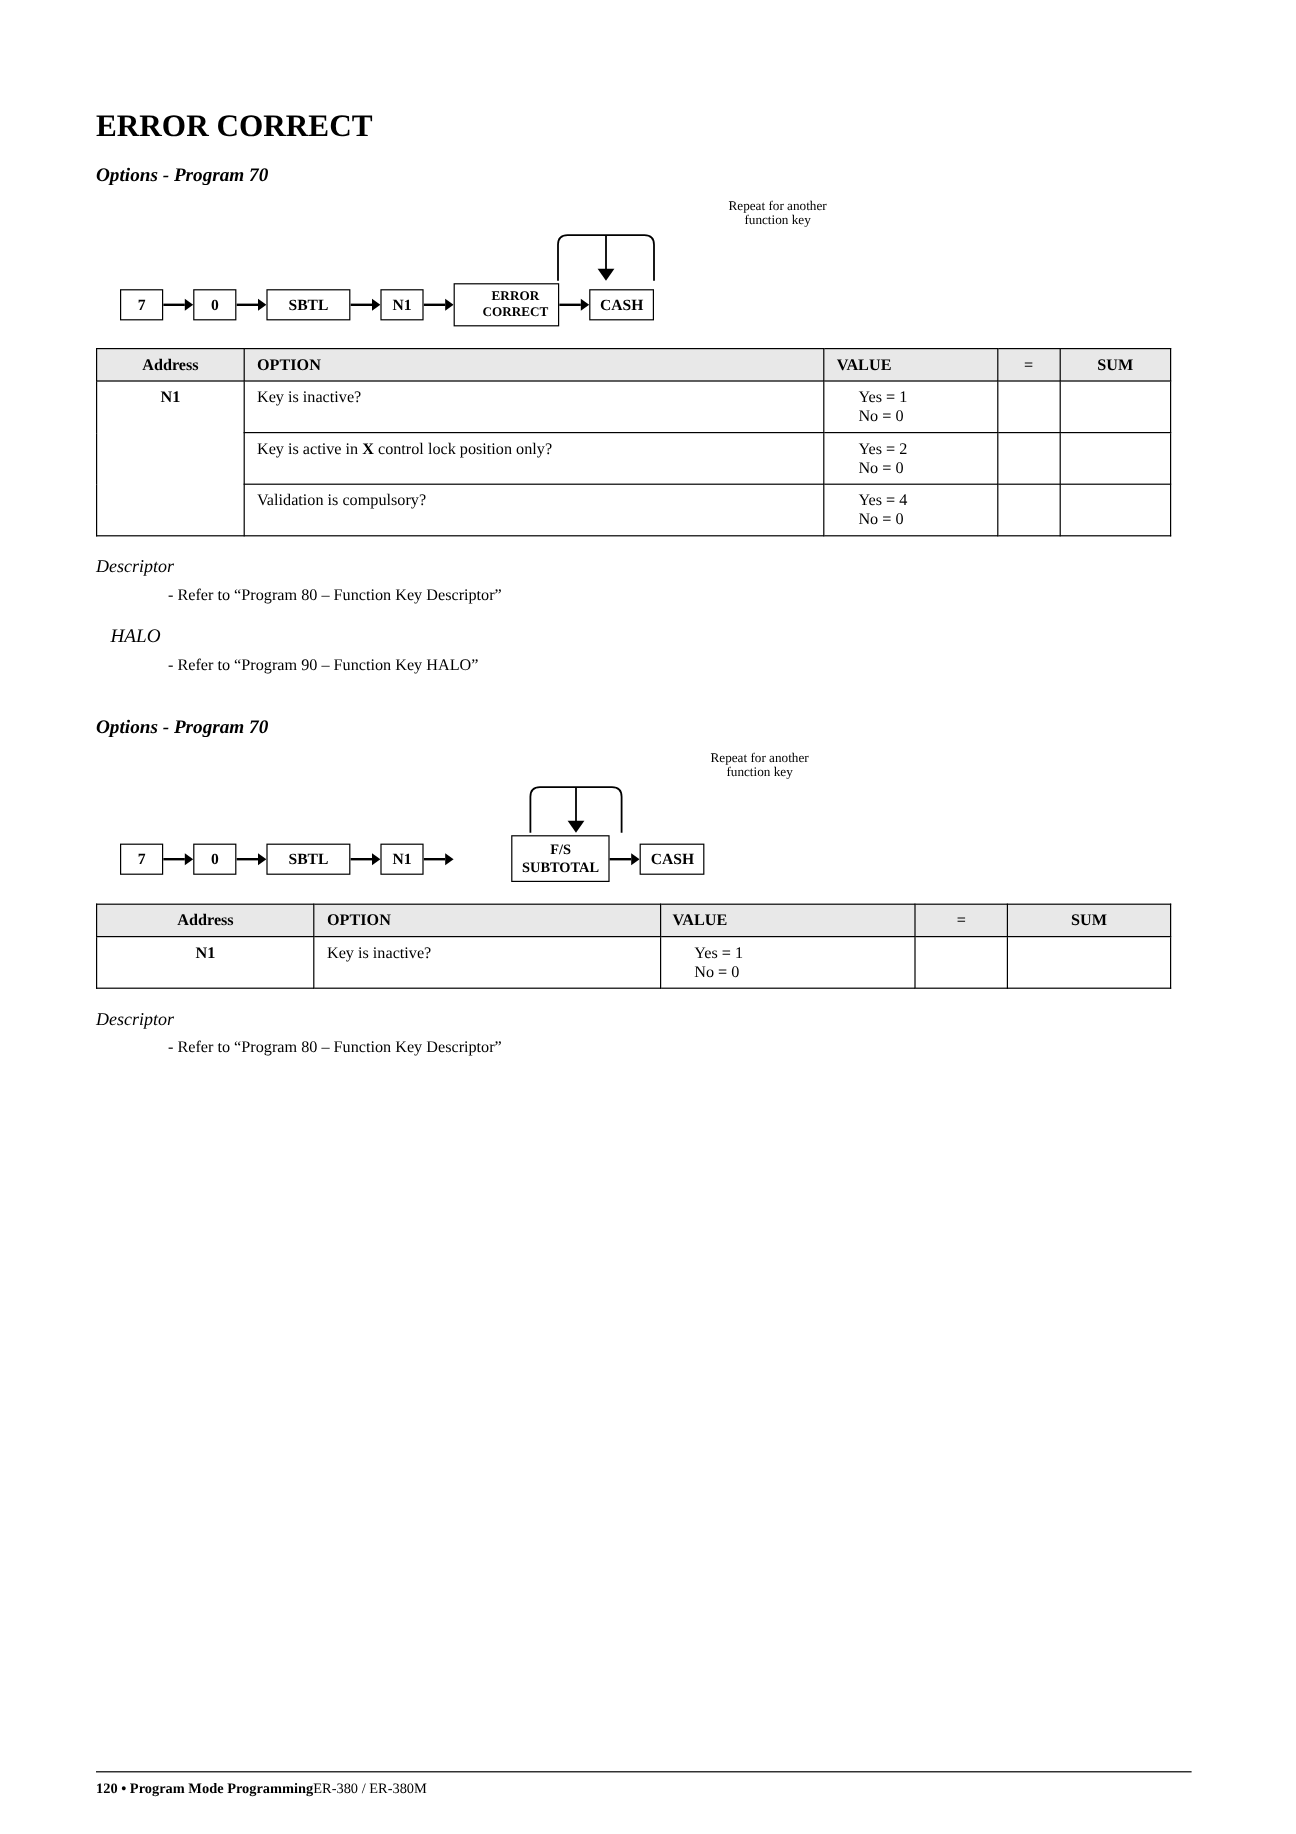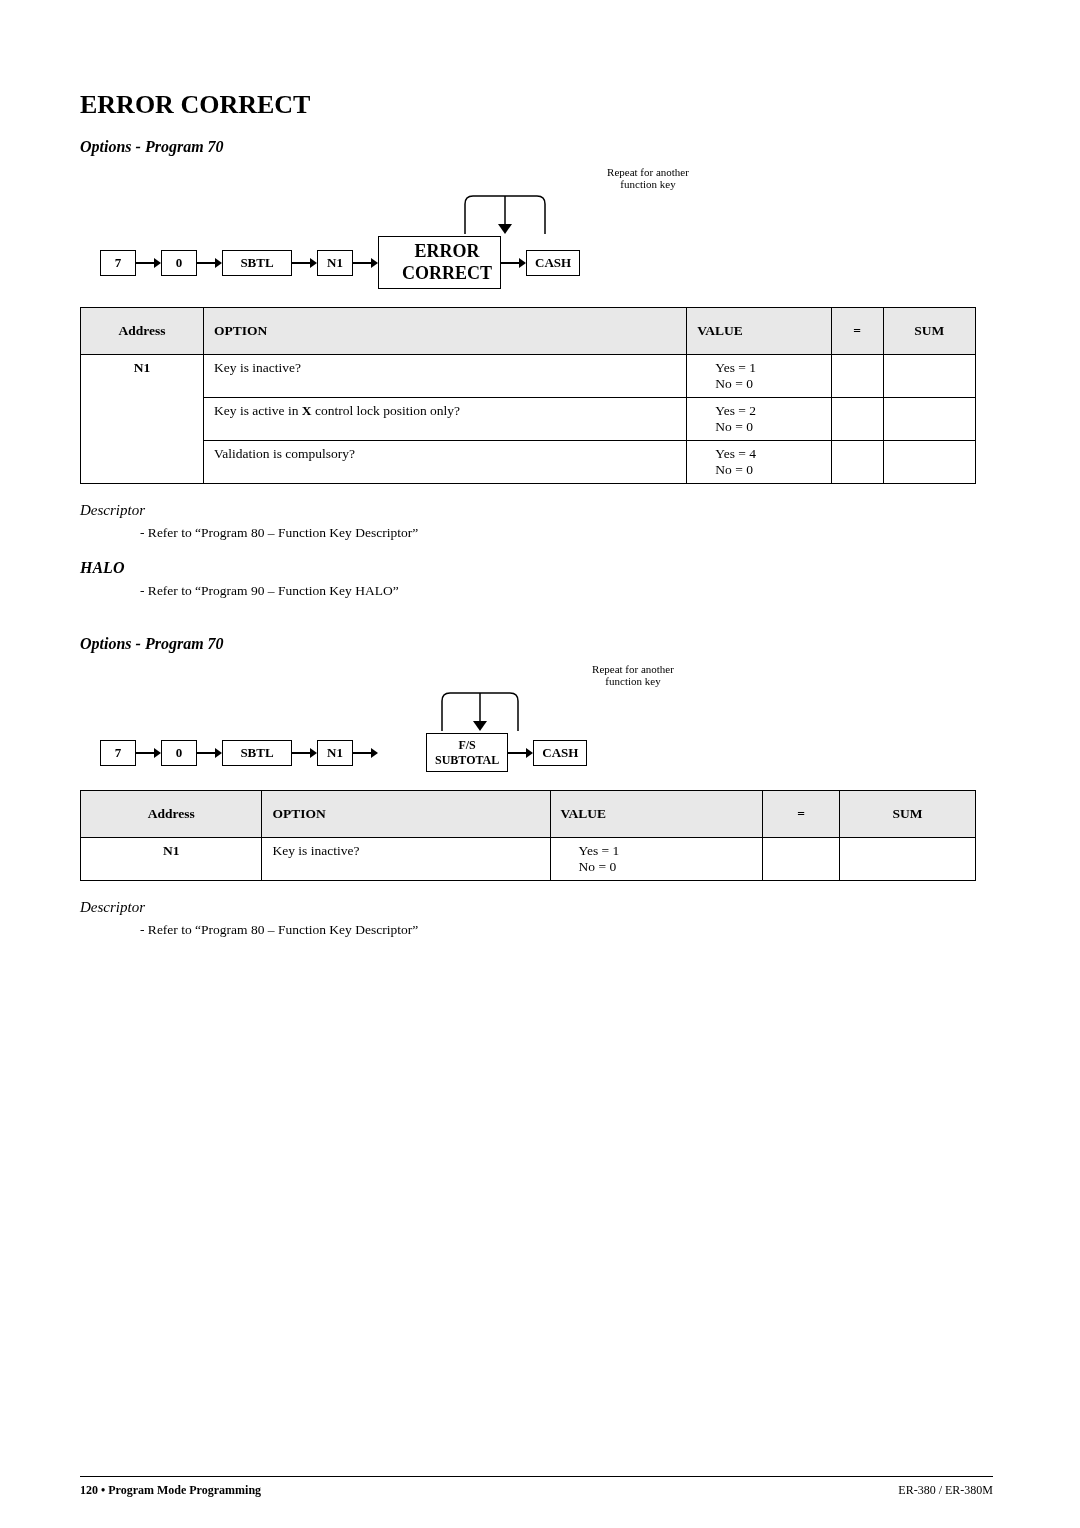--- a/index.html
+++ b/index.html
@@ -35,23 +35,24 @@
     .sub-subsection-title {
       font-size: 15px;
       font-style: italic;
       font-weight: normal;
       margin-bottom: 6px;
       margin-top: 18px;
     }
     .halo-title {
       font-size: 16px;
       font-style: italic;
-      font-weight: bold;
+      font-weight: normal;
       margin-bottom: 6px;
       margin-top: 18px;
+      margin-left: 12px;
     }
 
     
     .diagram-container {
       margin: 10px 0 18px 20px;
       position: relative;
     }
     .repeat-label {
       font-size: 11px;
       text-align: center;
@@ -96,21 +97,21 @@
 
     
     .options-table {
       width: 100%;
       border-collapse: collapse;
       margin-bottom: 18px;
       font-size: 13.5px;
     }
     .options-table th {
       border: 1.5px solid #000;
-      padding: 15px 10px;
+      padding: 5px 10px;
       font-weight: bold;
       background: #e8e8e8;
       text-align: left;
       font-size: 13.5px;
     }
     .options-table th.center {
       text-align: center;
     }
     .options-table td {
       border: 1.5px solid #000;
@@ -134,21 +135,21 @@
 
     
     .footer {
       position: absolute;
       bottom: 30px;
       left: 80px;
       right: 63px;
       border-top: 1.5px solid #000;
       padding-top: 6px;
       display: flex;
-      justify-content: space-between;
+      justify-content: flex-start;
       font-size: 12px;
       font-weight: bold;
       margin-top: 15px;
     }
     .footer-left {
       font-weight: bold;
     }
     .footer-right {
       font-weight: normal;
     }
@@ -207,21 +208,21 @@
           <div class="key-box wide">SBTL</div>
           <div class="arrow-simple">
             <div class="line"></div>
               <div class="arrowhead"></div>
           </div>
           <div class="key-box">N1</div>
           <div class="arrow-simple">
             <div class="line"></div>
               <div class="arrowhead"></div>
           </div>
-          <div class="key-box wide" style="text-align:center; font-size:18px; line-height:1.2;padding-left:23px;">ERROR<br>CORRECT</div>
+          <div class="key-box wide" style="text-align:center; font-size:11px; line-height:1.2;padding-left:23px;">ERROR<br>CORRECT</div>
           <div class="arrow-simple">
             <div class="line"></div>
               <div class="arrowhead"></div>
           </div>
           <div class="key-box">CASH</div>
         </div>
       </div>
 
       <table class="options-table">
         <thead>

